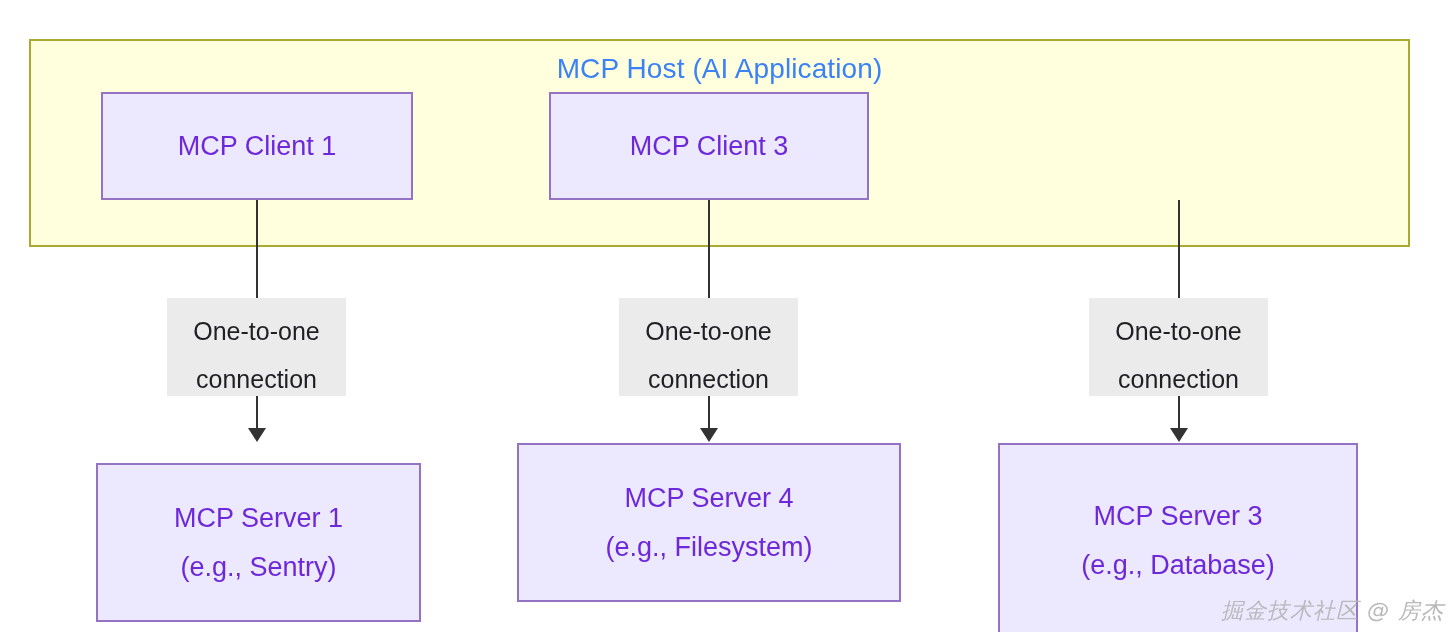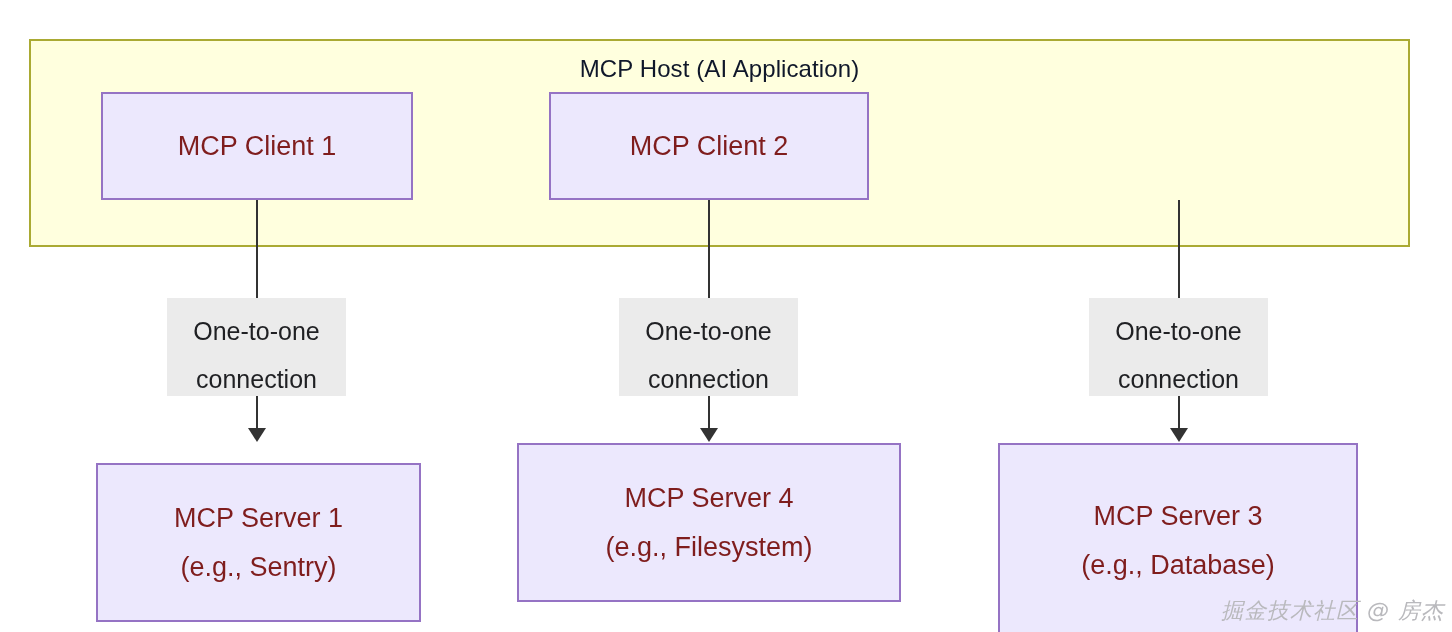--- a/index.html
+++ b/index.html
@@ -31,40 +31,40 @@
     background: #ffffde;
     border: 2px solid #aaaa33;
     box-sizing: border-box;
   }
   .host-title {
     position: absolute;
     left: 0;
     right: 0;
     top: 11px;
     text-align: center;
-    font-size: 24px;
+    font-size: 28px;
     line-height: 34px;
     letter-spacing: 0.1px;
-    color: #0f172a;
+    color: #3b82f6;
     white-space: nowrap;
   }
 
   
   .node {
     position: absolute;
     background: #ece8fd;
     border: 2px solid #9573c4;
     box-sizing: border-box;
     display: flex;
     align-items: center;
     justify-content: center;
     text-align: center;
     font-size: 27px;
     line-height: 49px;
-    color: #7f1d1d;
+    color: #6d28d9;
   }
   .node-label {
     display: block;
     white-space: pre-line;
   }
 
   
   .client-1 { left: 101px; top: 92px; width: 312px; height: 108px; }
   .client-2 { left: 549px; top: 92px; width: 320px; height: 108px; }
   .client-3 { left: 1018px; top: 92px; width: 323px; height: 108px; }
@@ -133,21 +133,21 @@
 
   <div class="host-container">
     <div class="host-title">MCP Host (AI Application)</div>
 
   </div>
 
   <div class="node client-1">
     <span class="node-label">MCP Client 1</span>
   </div>
   <div class="node client-2">
-    <span class="node-label">MCP Client 2</span>
+    <span class="node-label">MCP Client 3</span>
   </div>
 
   <div class="edge-line edge-1"></div>
   <div class="edge-line edge-2"></div>
   <div class="edge-line edge-3"></div>
 
   <div class="edge-arrow arrow-1"></div>
   <div class="edge-arrow arrow-2"></div>
   <div class="edge-arrow arrow-3"></div>
 

